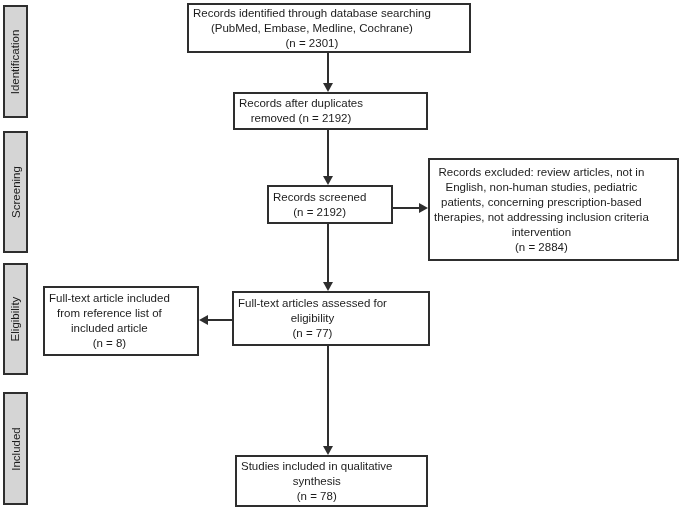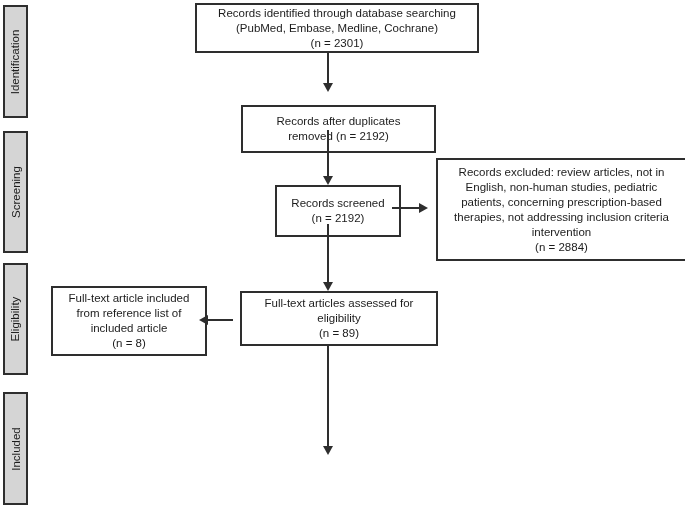--- a/index.html
+++ b/index.html
@@ -35,24 +35,22 @@
     color: #1c1c1c;
   }
   
   .fbox {
     position: absolute;
     background: #ffffff;
     border: 2px solid #2e2e2e;
     box-sizing: border-box;
     display: flex;
     align-items: center;
-    justify-content: center;
     text-align: center;
     padding: 2px 4px;
-    margin-left: 8px;
   }
   .fbox .btext {
     font-size: 11.5px;
     line-height: 15px;
     white-space: pre-line;
   }
   
   .vline {
     position: absolute;
     width: 2px;
@@ -102,52 +100,57 @@
   <div class="stage" style="top:392px;height:113px">
     <span class="stage-label">Included</span>
   </div>
 
   <div class="fbox" style="left:187px;top:3px;width:284px;height:50px">
     <span class="btext">Records identified through database searching
 (PubMed, Embase, Medline, Cochrane)
 (n = 2301)</span>
   </div>
 
-  <div class="fbox" style="left:233px;top:105px;width:195px;height:48px">
+  <div class="fbox" style="left:233px;top:92px;width:195px;height:38px">
     <span class="btext">Records after duplicates
 removed (n = 2192)</span>
   </div>
 
-  <div class="fbox" style="left:267px;top:185px;width:126px;height:52px">
+  <div class="fbox" style="left:267px;top:185px;width:126px;height:39px">
     <span class="btext">Records screened
 (n = 2192)</span>
   </div>
 
   <div class="fbox" style="left:428px;top:158px;width:251px;height:103px">
     <span class="btext">Records excluded: review articles, not in
 English, non-human studies, pediatric
 patients, concerning prescription-based
 therapies, not addressing inclusion criteria
 intervention
 (n = 2884)</span>
   </div>
 
   <div class="fbox" style="left:232px;top:291px;width:198px;height:55px">
     <span class="btext">Full-text articles assessed for
 eligibility
-(n = 89)</span>
+(n = 77)</span>
   </div>
 
   <div class="fbox" style="left:43px;top:286px;width:156px;height:70px">
     <span class="btext">Full-text article included
 from reference list of
 included article
 (n = 8)</span>
   </div>
 
+  <div class="fbox" style="left:235px;top:455px;width:193px;height:52px">
+    <span class="btext">Studies included in qualitative
+synthesis
+(n = 78)</span>
+  </div>
 
   <div>
     <div class="vline" style="left:327px;top:52px;height:34px"></div>
     <div class="head-down" style="left:323px;top:83px"></div>
   </div>
 
   <div>
     <div class="vline" style="left:327px;top:130px;height:48px"></div>
     <div class="head-down" style="left:323px;top:176px"></div>
   </div>

